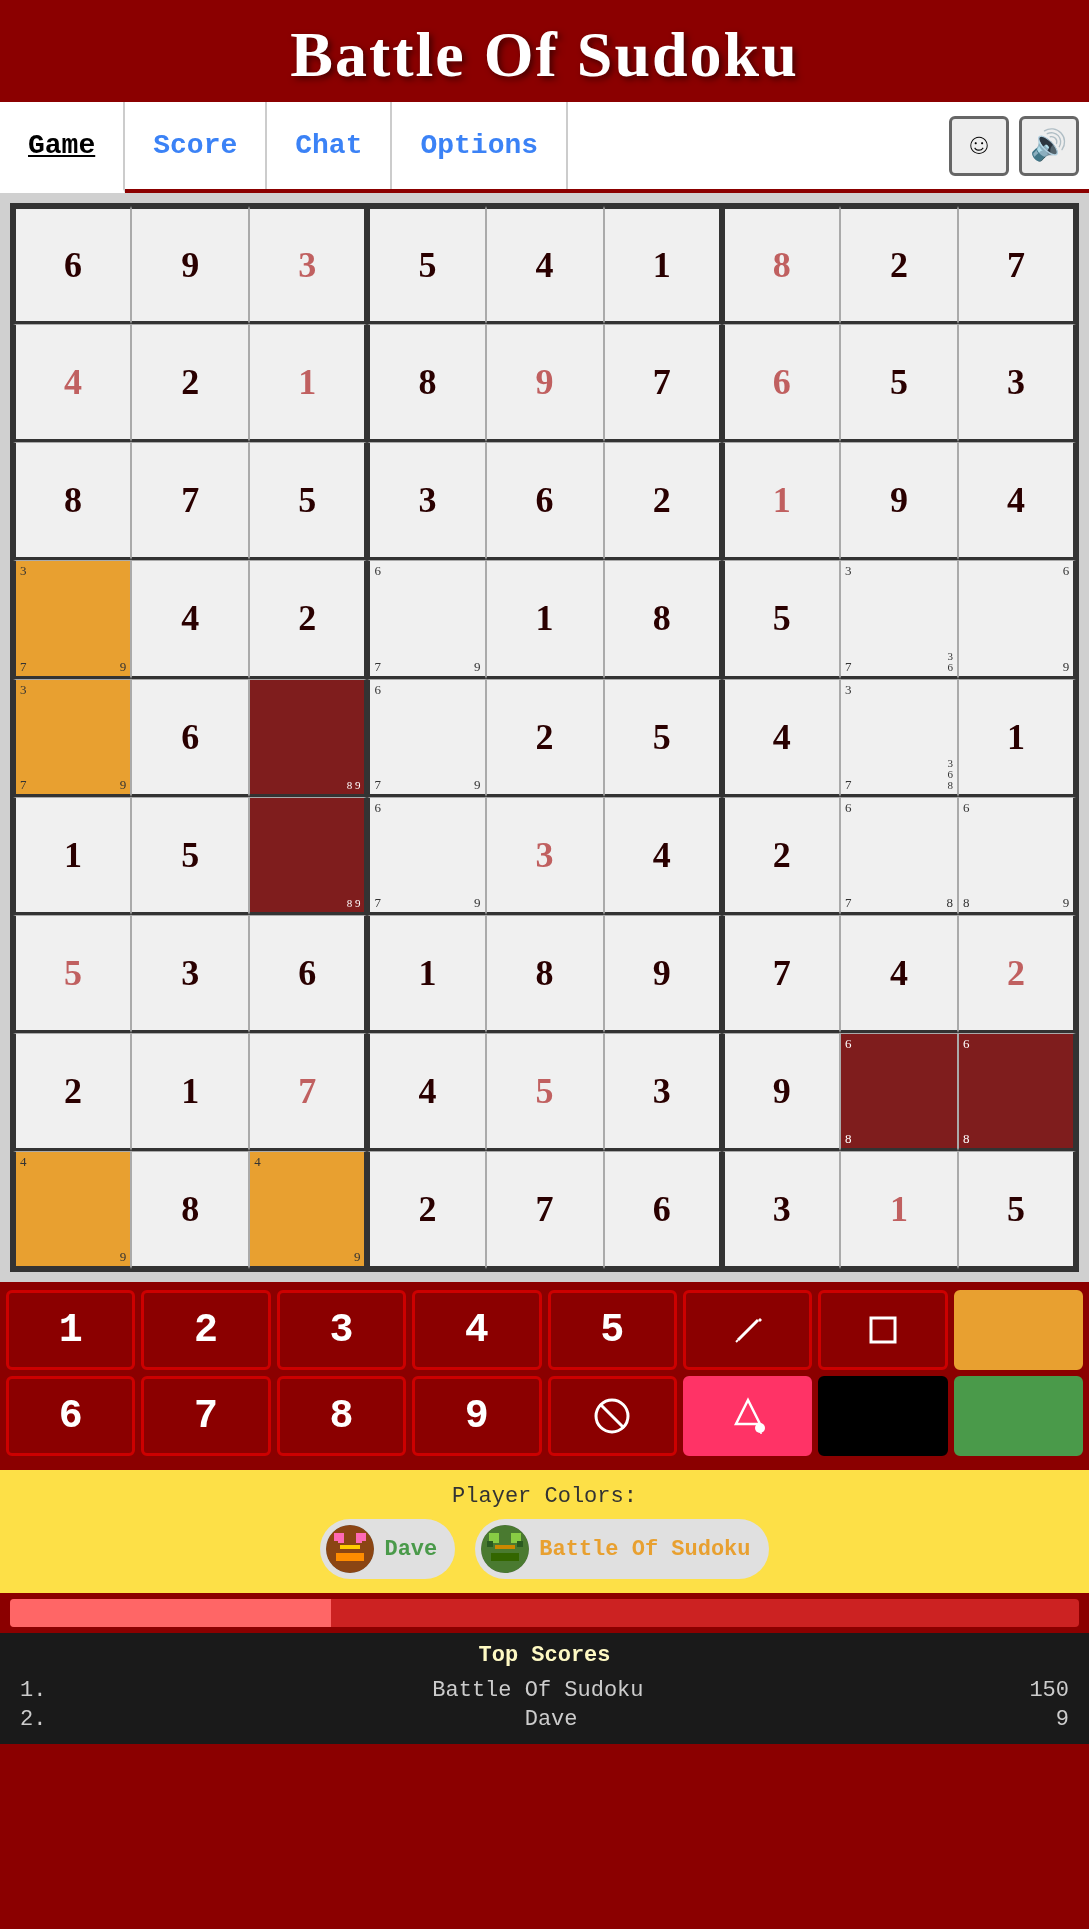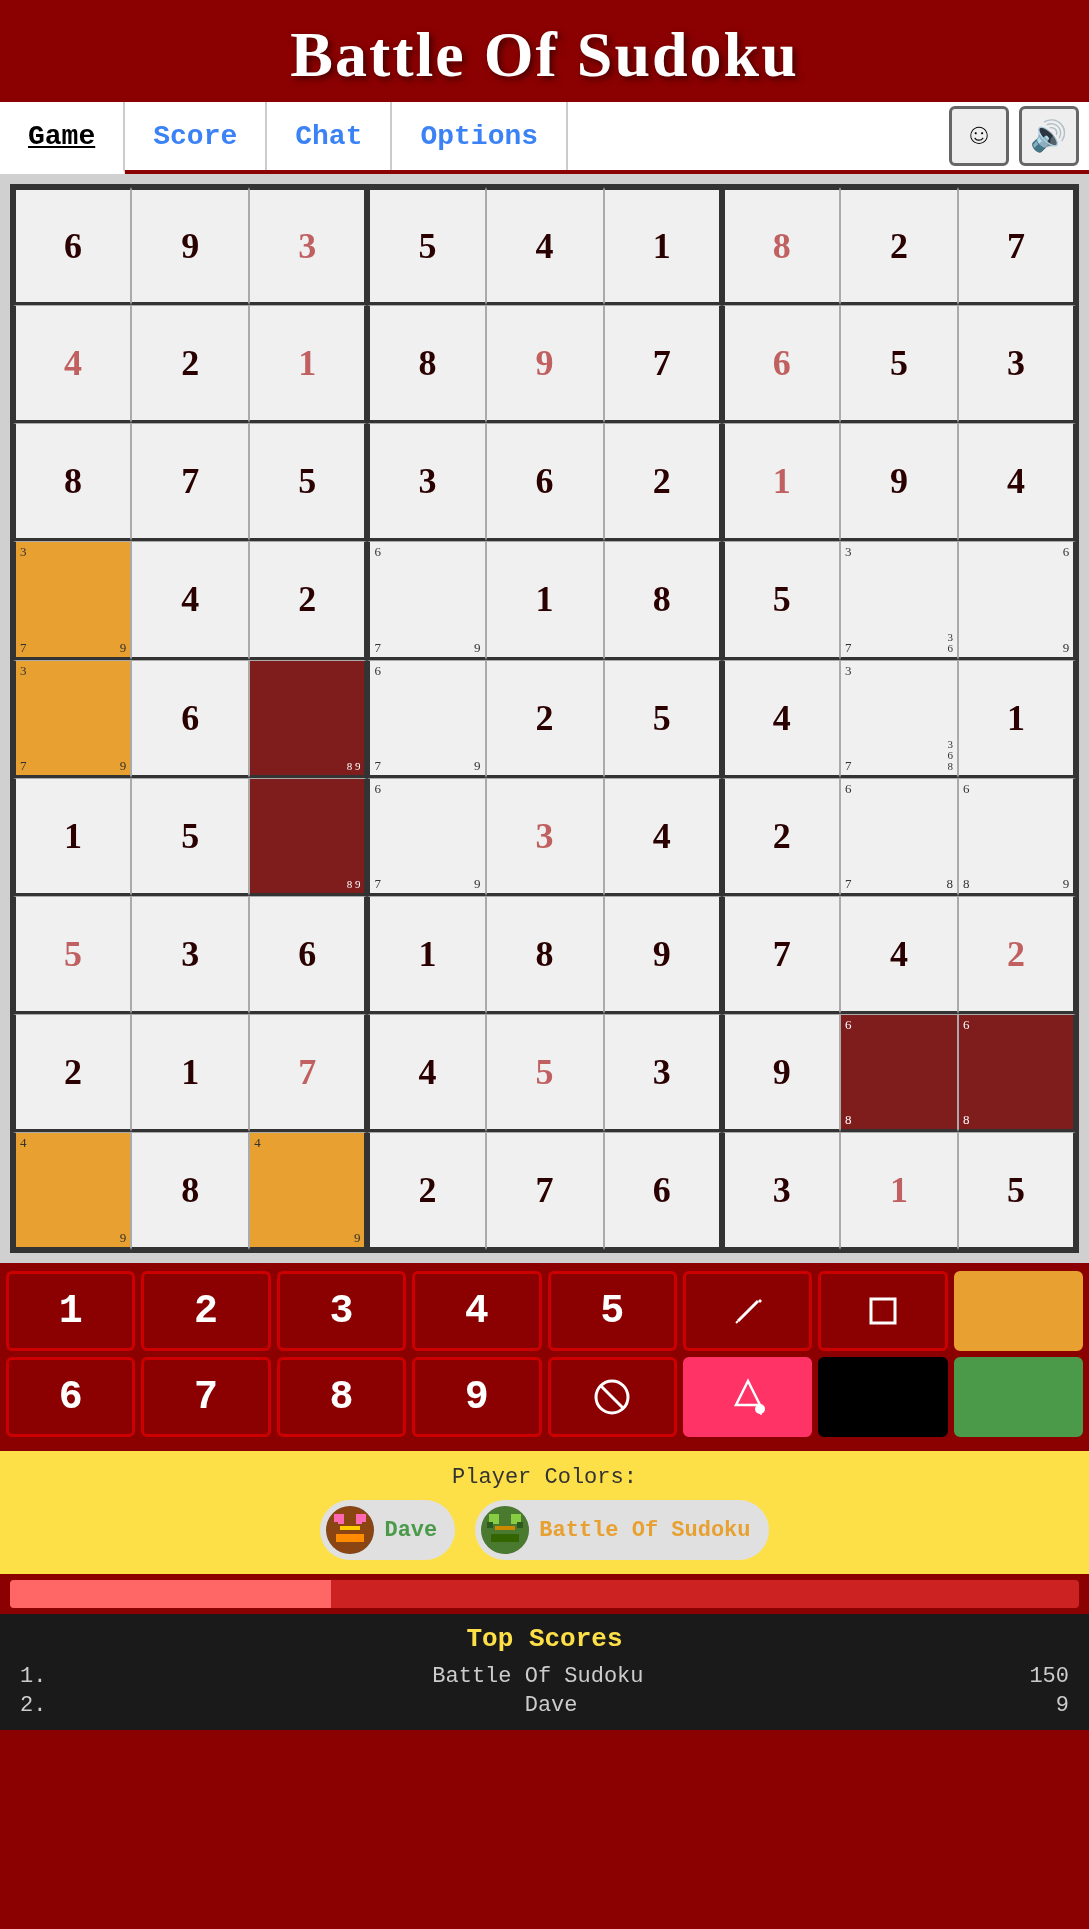--- a/index.html
+++ b/index.html
@@ -24,21 +24,21 @@
       font-family: 'Georgia', serif;
       text-shadow: 3px 3px 6px rgba(0,0,0,0.5);
       letter-spacing: 2px;
     }
 
     
     #nav-bar {
       background: white;
       display: flex;
       align-items: stretch;
-      height: 72px;
+      height: 91px;
       border-bottom: 4px solid #8B0000;
     }
     .nav-tab {
       display: flex;
       align-items: center;
       justify-content: center;
       padding: 0 28px;
       font-size: 28px;
       font-weight: bold;
       cursor: pointer;
@@ -238,22 +238,22 @@
       height: 100%;
       width: 30%;
     }
 
     
     #top-scores {
       background: #1a1a1a;
       padding: 10px 20px;
     }
     #top-scores .section-title {
-      color: #fde047;
-      font-size: 26px;
+      color: #fef9c3;
+      font-size: 22px;
       font-family: 'Courier New', monospace;
       font-weight: bold;
       text-align: center;
       margin-bottom: 8px;
     }
     .score-row {
       display: flex;
       justify-content: space-between;
       color: #ccc;
       font-size: 22px;

